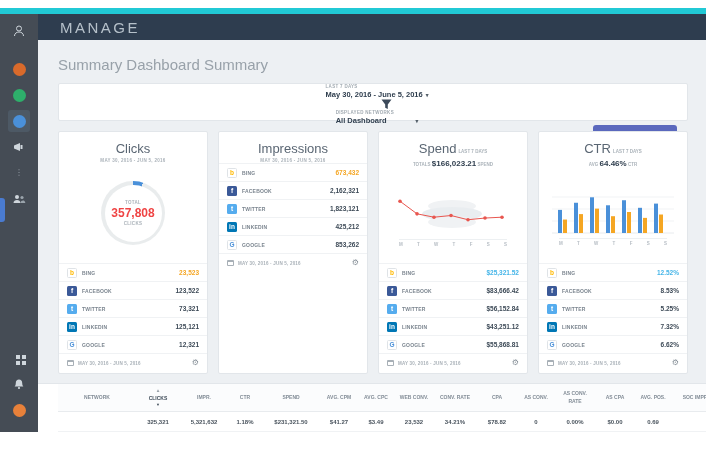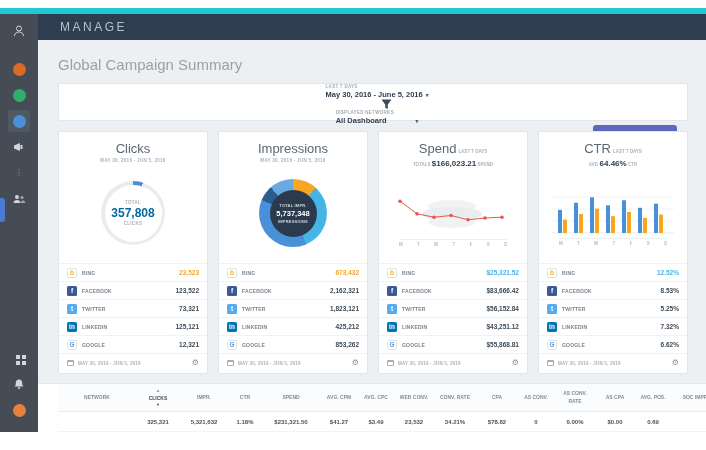--- a/index.html
+++ b/index.html
@@ -25,21 +25,21 @@
   .active-wrap { width:22px; height:22px; background:#4d5965; border-radius:3px;
                  display:flex; align-items:center; justify-content:center; }
   .dot-blue { width:13px; height:13px; border-radius:50%; background:#4a90d9; }
   .sb-dots { color:#99a3ab; font-size:8px; line-height:1; }
   .sb-spacer { flex:1; }
   .ic-grid { width:4px; height:4px; background:#cfd6dc;
              box-shadow:6px 0 0 #cfd6dc, 0 6px 0 #cfd6dc, 6px 6px 0 #cfd6dc; margin:-3px 0 0 -3px; }
   .avatar-dot { width:13px; height:13px; border-radius:50%; background:#e8813a; }
 
   
-  .brand { font-size:12px; letter-spacing:2.5px; color:#b6c1ca; margin-right:18px; font-weight:400; }
+  .brand { font-size:15px; letter-spacing:2.5px; color:#b6c1ca; margin-right:18px; font-weight:400; }
   .nav-items { display:flex; align-items:center; gap:12px; }
   .nav-item { display:flex; align-items:center; gap:4px; font-size:7.5px; font-weight:bold;
               color:#cdd6dd; padding:4px 7px; border-radius:2px; cursor:pointer; }
   .nav-item.active { background:#41536a; color:#ffffff; }
   .nav-caret { font-size:6px; color:#8ea0b0; }
   .ic-dashboard { width:7px; height:7px; border-radius:50%; border:1.5px solid #f5a623; }
   .ic-campaigns { color:#f0c24b; font-size:8px; line-height:1; }
   .ic-networks { width:8px; height:8px; position:relative; }
   .ic-networks::before { content:''; position:absolute; width:2.5px; height:2.5px; border-radius:50%;
               background:#e8564f; top:0; left:3px; box-shadow:-3px 5px 0 #2ecc71, 3px 5px 0 #f1c40f; }
@@ -69,21 +69,21 @@
   .stat-line { text-align:center; margin-top:3px; font-size:4.5px; color:#aab2b9; font-weight:bold; }
   .stat-val { font-size:8px; color:#2f3e4e; }
   .card-visual { flex:1; min-height:86px; display:flex; align-items:center; justify-content:center; }
 
   .ring { width:64px; height:64px; border-radius:50%;
           background:conic-gradient(#4a90d9 0 5%, #e9eced 5% 100%);
           display:flex; align-items:center; justify-content:center; }
   .ring-in { width:57px; height:57px; border-radius:50%; background:#fff;
              display:flex; flex-direction:column; align-items:center; justify-content:center; gap:1px; }
   .tiny-lab { font-size:4.5px; color:#aab2b9; font-weight:bold; letter-spacing:.3px; }
-  .ring-val { font-size:12px; color:#0369a1; font-weight:bold; }
+  .ring-val { font-size:12px; color:#ef4444; font-weight:bold; }
 
   .donut { width:68px; height:68px; border-radius:50%; display:flex; align-items:center; justify-content:center; }
   .donut-in { width:47px; height:47px; border-radius:50%; background:#2b3a4c;
               display:flex; flex-direction:column; align-items:center; justify-content:center; gap:1px; }
   .donut-lab { font-size:4px; color:#cfd6dd; font-weight:bold; letter-spacing:.2px; }
   .donut-val { font-size:7.5px; color:#ffffff; font-weight:bold; }
 
   .mini-chart { display:flex; flex-direction:column; align-items:center; }
   .days { display:flex; justify-content:space-between; width:108px; font-size:4.5px; color:#b6bdc4;
           font-weight:bold; border-top:1px solid #edf0f2; padding-top:2px; margin-top:1px; }
@@ -166,21 +166,21 @@
 </div>
 
 <div class="blue-tab"></div>
 
 <div class="topnav">
   <span class="brand">MANAGE</span>
 </div>
 
 <div class="content">
 
-  <div class="page-title">Global Campaign Summary</div>
+  <div class="page-title">Summary Dashboard Summary</div>
 
   <div class="filter-bar">
     <svg width="15" height="14" viewBox="0 0 15 14">
       <rect x="0.5" y="2" width="14" height="11.5" rx="1" fill="#3a4754"></rect>
       <rect x="3" y="0.5" width="2" height="3" fill="#3a4754"></rect>
       <rect x="10" y="0.5" width="2" height="3" fill="#3a4754"></rect>
       <rect x="2.5" y="5" width="10" height="1" fill="#ffffff" opacity="0.9"></rect>
       <rect x="2.5" y="7.5" width="7" height="1" fill="#ffffff" opacity="0.6"></rect>
     </svg>
     <div class="fb-group">
@@ -249,29 +249,20 @@
       <div class="card-foot">
         <span class="cal-mini"></span>
         <span class="foot-date">MAY 30, 2016 - JUN 5, 2016</span>
         <span class="gear">⚙</span>
       </div>
     </div>
 
     <div class="card">
       <div class="card-title">Impressions</div>
       <div class="card-sub">MAY 30, 2016 - JUN 5, 2016</div>
-      <div class="card-visual">
-        <div class="donut" style="background: conic-gradient(rgb(245, 166, 35) 0%, rgb(245, 166, 35) 11.7%, rgb(69, 181, 232) 11.7%, rgb(69, 181, 232) 43.5%, rgb(74, 144, 217) 43.5%, rgb(74, 144, 217) 81.2%, rgb(43, 93, 140) 81.2%, rgb(43, 93, 140) 88.6%, rgb(106, 169, 224) 88.6%, rgb(106, 169, 224) 100%);">
-          <div class="donut-in">
-            <span class="donut-lab">TOTAL IMPR.</span>
-            <span class="donut-val">5,737,348</span>
-            <span class="donut-lab">IMPRESSIONS</span>
-          </div>
-        </div>
-      </div>
       <div class="net-list">
           <div class="net-row">
             <span class="net-ic" style="background: rgb(255, 255, 255); color: rgb(255, 185, 0); border: 1px solid rgb(223, 227, 231);">b</span>
             <span class="net-name">BING</span>
             <span class="net-val" style="color: rgb(245, 166, 35);">673,432</span>
           </div>
           <div class="net-row">
             <span class="net-ic" style="background: rgb(59, 89, 152); color: rgb(255, 255, 255);">f</span>
             <span class="net-name">FACEBOOK</span>
             <span class="net-val">2,162,321</span>

